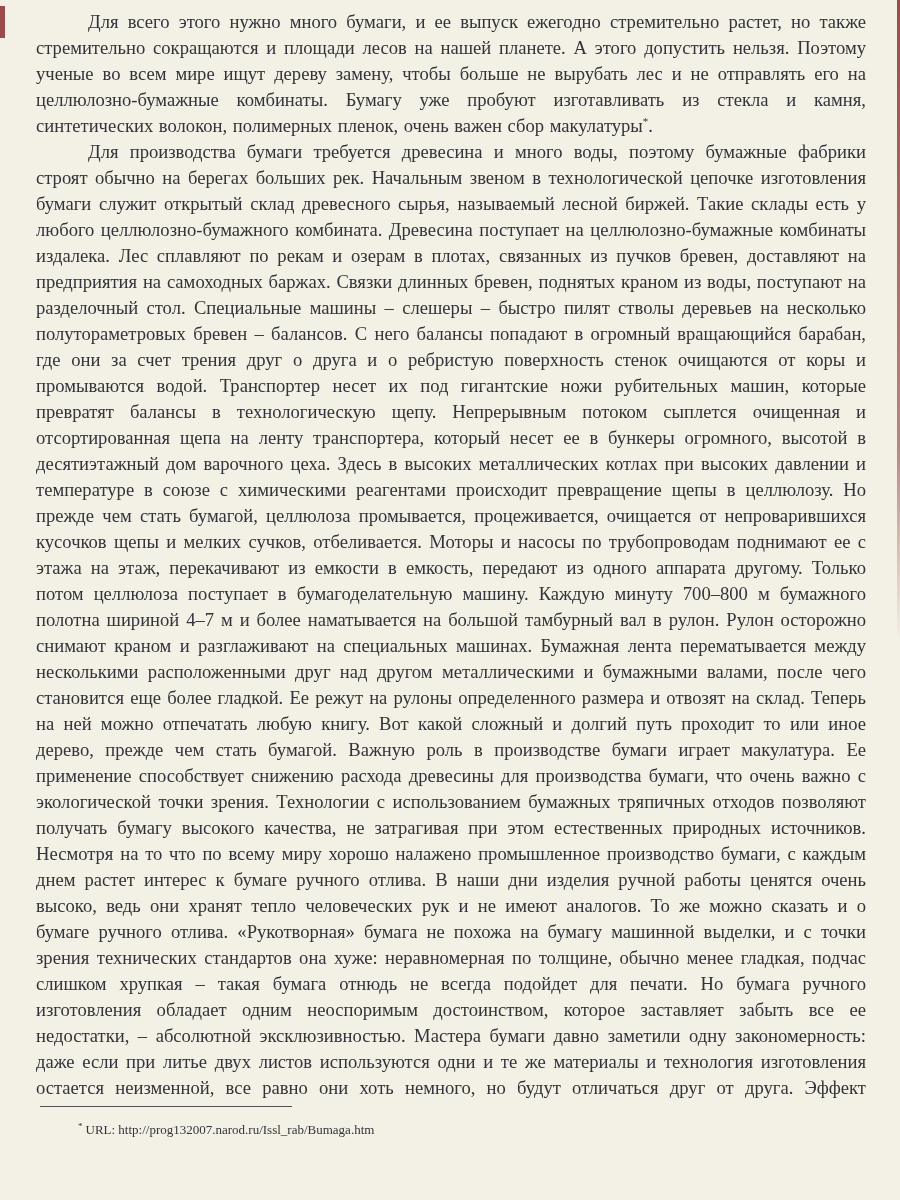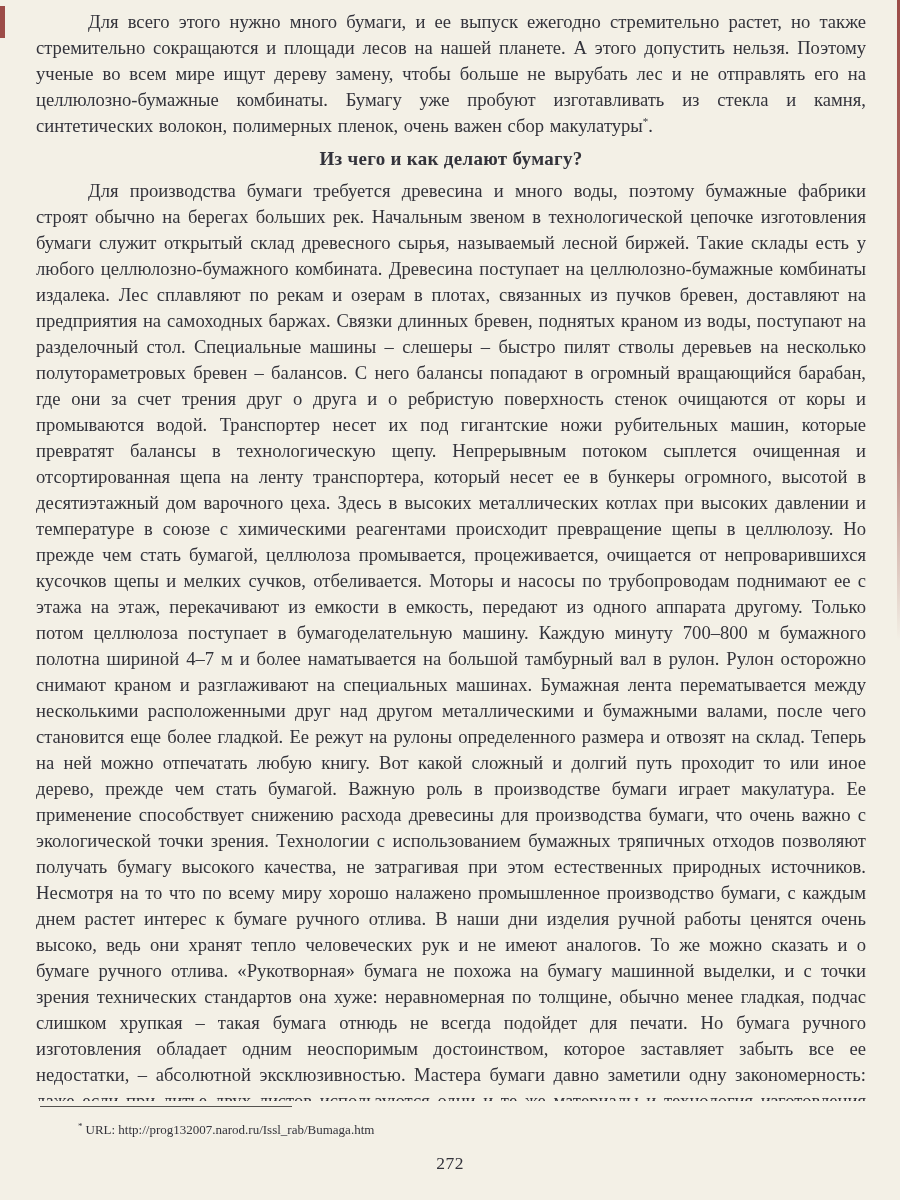--- a/index.html
+++ b/index.html
@@ -88,29 +88,27 @@
 </style>
 </head>
 <body>
 
 <div class="page">
 
   <div class="content">
 
     <p class="para"><span>Для всего этого нужно много бумаги, и ее выпуск ежегодно стремительно растет, но также стремительно сокращаются и площади лесов на нашей планете. А этого допустить нельзя. Поэтому ученые во всем мире ищут дереву замену, чтобы больше не вырубать лес и не отправлять его на целлюлозно-бумажные комбинаты. Бумагу уже пробуют изготавливать из стекла и камня, синтетических волокон, полимерных пленок, очень важен сбор макулатуры</span><sup class="ref">*</sup><span>.</span></p>
 
-    <h2 class="heading">Из чего и как делают бумагу?</h2>
 
     <p class="para"><span>Для производства бумаги требуется древесина и много воды, поэтому бумажные фабрики строят обычно на берегах больших рек. Начальным звеном в технологической цепочке изготовления бумаги служит открытый склад древесного сырья, называемый лесной биржей. Такие склады есть у любого целлюлозно-бумажного комбината. Древесина поступает на целлюлозно-бумажные комбинаты издалека. Лес сплавляют по рекам и озерам в плотах, связанных из пучков бревен, доставляют на предприятия на самоходных баржах. Связки длинных бревен, поднятых краном из воды, поступают на разделочный стол. Специальные машины – слешеры – быстро пилят стволы деревьев на несколько полутораметровых бревен – балансов. С него балансы попадают в огромный вращающийся барабан, где они за счет трения друг о друга и о ребристую поверхность стенок очищаются от коры и промываются водой. Транспортер несет их под гигантские ножи рубительных машин, которые превратят балансы в технологическую щепу. Непрерывным потоком сыплется очищенная и отсортированная щепа на ленту транспортера, который несет ее в бункеры огромного, высотой в десятиэтажный дом варочного цеха. Здесь в высоких металлических котлах при высоких давлении и температуре в союзе с химическими реагентами происходит превращение щепы в целлюлозу. Но прежде чем стать бумагой, целлюлоза промывается, процеживается, очищается от непроварившихся кусочков щепы и мелких сучков, отбеливается. Моторы и насосы по трубопроводам поднимают ее с этажа на этаж, перекачивают из емкости в емкость, передают из одного аппарата другому. Только потом целлюлоза поступает в бумагоделательную машину. Каждую минуту 700–800 м бумажного полотна шириной 4–7 м и более наматывается на большой тамбурный вал в рулон. Рулон осторожно снимают краном и разглаживают на специальных машинах. Бумажная лента перематывается между несколькими расположенными друг над другом металлическими и бумажными валами, после чего становится еще более гладкой. Ее режут на рулоны определенного размера и отвозят на склад. Теперь на ней можно отпечатать любую книгу. Вот какой сложный и долгий путь проходит то или иное дерево, прежде чем стать бумагой. Важную роль в производстве бумаги играет макулатура. Ее применение способствует снижению расхода древесины для производства бумаги, что очень важно с экологической точки зрения. Технологии с использованием бумажных тряпичных отходов позволяют получать бумагу высокого качества, не затрагивая при этом естественных природных источников. Несмотря на то что по всему миру хорошо налажено промышленное производство бумаги, с каждым днем растет интерес к бумаге ручного отлива. В наши дни изделия ручной работы ценятся очень высоко, ведь они хранят тепло человеческих рук и не имеют аналогов. То же можно сказать и о бумаге ручного отлива. «Рукотворная» бумага не похожа на бумагу машинной выделки, и с точки зрения технических стандартов она хуже: неравномерная по толщине, обычно менее гладкая, подчас слишком хрупкая – такая бумага отнюдь не всегда подойдет для печати. Но бумага ручного изготовления обладает одним неоспоримым достоинством, которое заставляет забыть все ее недостатки, – абсолютной эксклюзивностью. Мастера бумаги давно заметили одну закономерность: даже если при литье двух листов используются одни и те же материалы и технология изготовления остается неизменной, все равно они хоть немного, но будут отличаться друг от друга. Эффект неожиданности – вот что больше всего ценят мастера бумаги; может быть, именно он превращает изготовление бумаги из ремесла в искусство</span></p>
 
   </div>
 
   <div class="footnotes">
     <div class="fn-rule"></div>
     <div class="footnote"><sup>*</sup><span>URL: http://prog132007.narod.ru/Issl_rab/Bumaga.htm</span></div>
   </div>
 
-  <div class="page-number">272</div>
 
   <div class="artifact-corner"></div>
   <div class="artifact-right-edge"></div>
 
 </div>
 
 </body></html>

